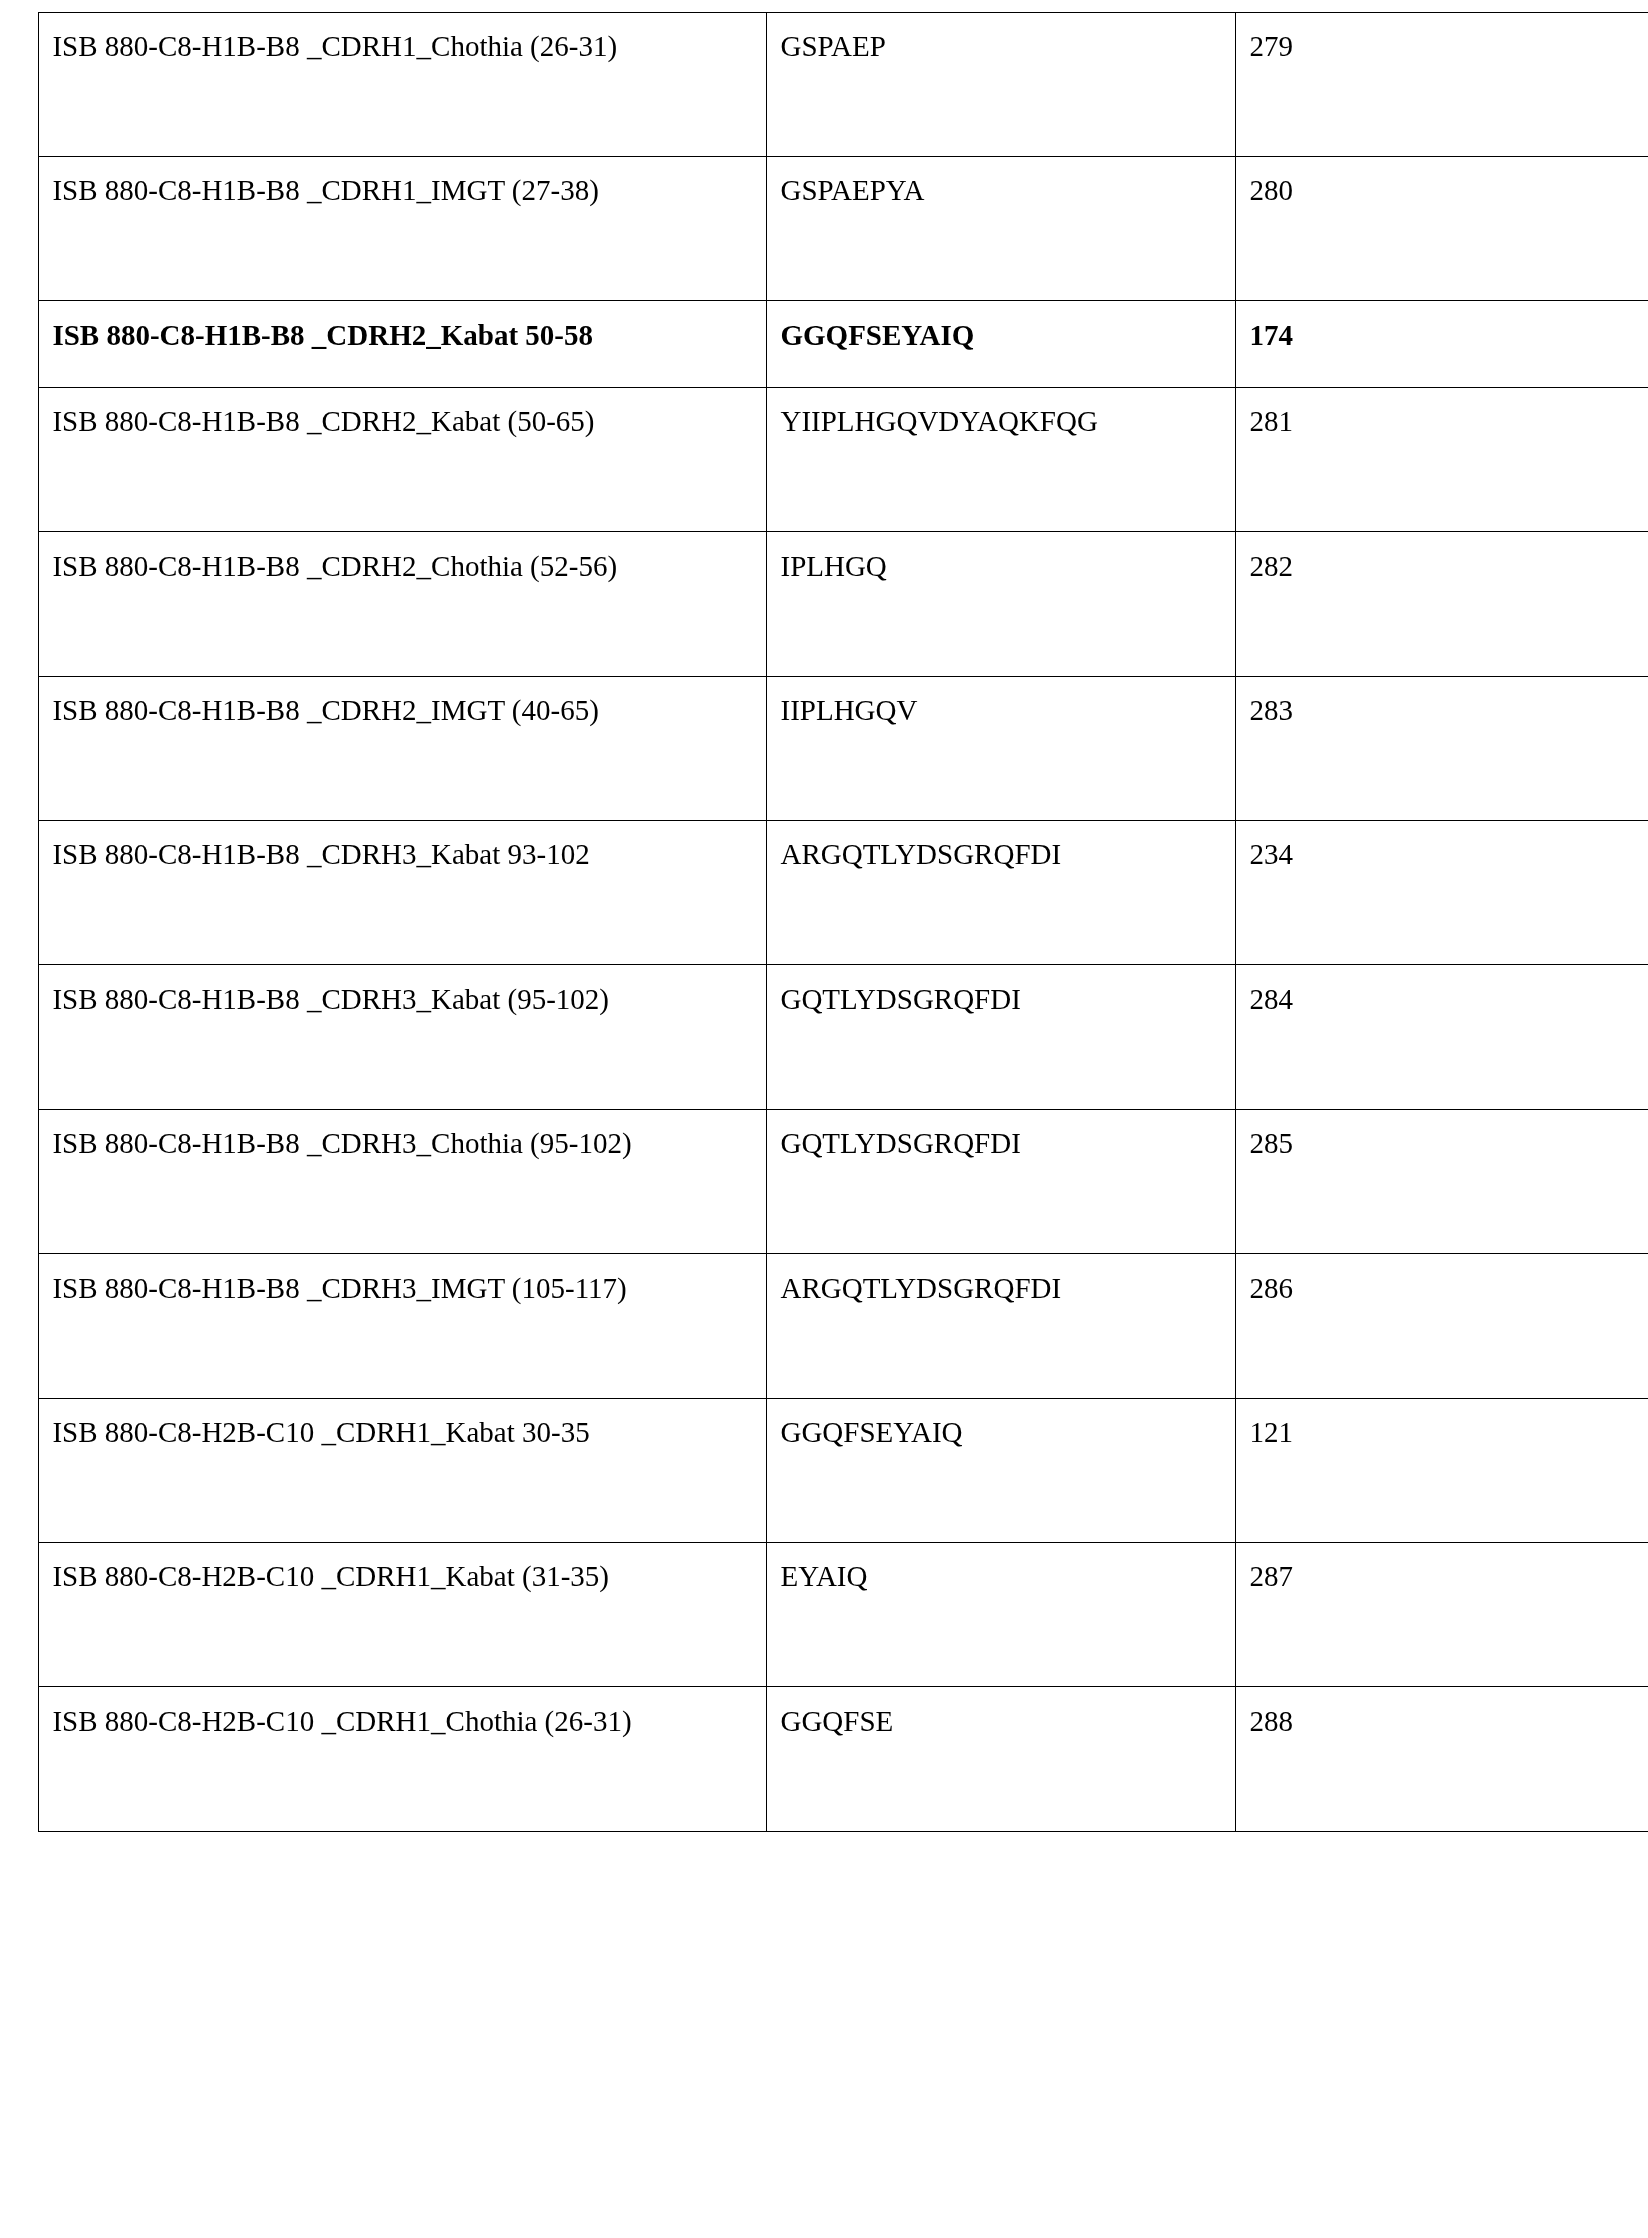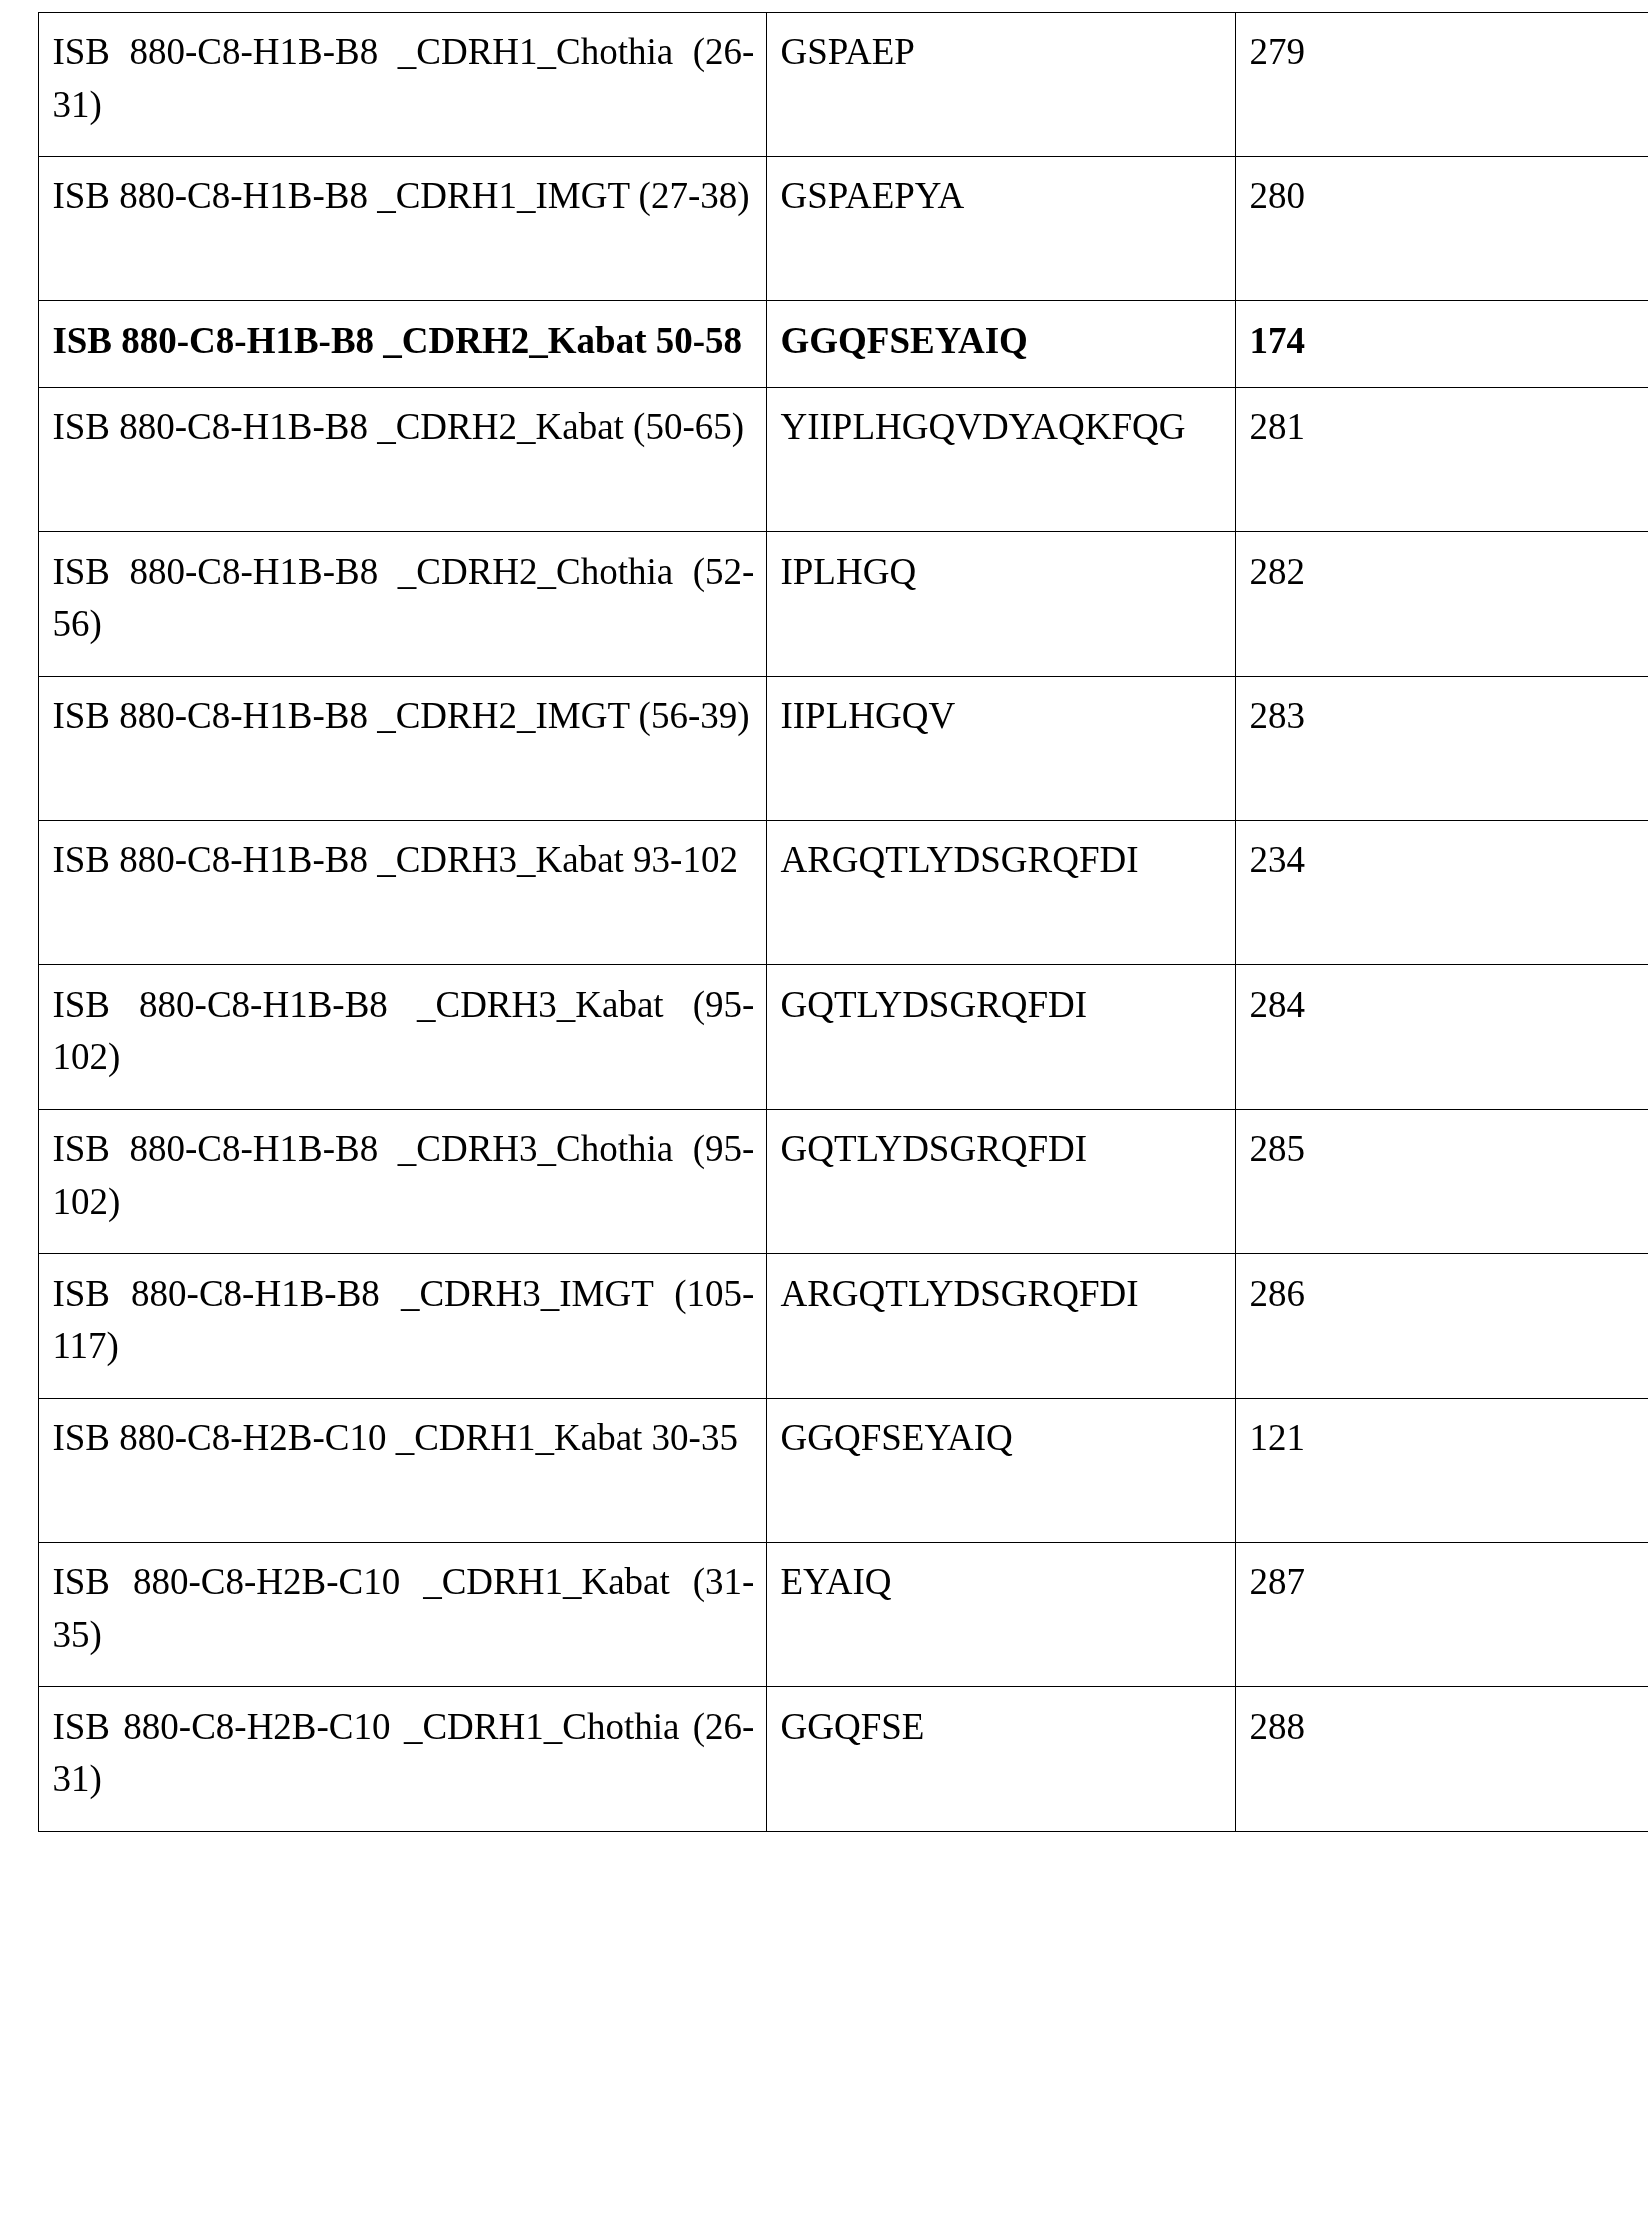--- a/index.html
+++ b/index.html
@@ -22,21 +22,21 @@
   }
   table.seq-table {
     border-collapse: collapse;
     width: 1572px;
     table-layout: fixed;
     margin-left: 5px;
   }
   table.seq-table td {
     border: 1.7px solid #000000;
     vertical-align: top;
-    font-size: 37px;
+    font-size: 29px;
     line-height: 1.42;
     padding: 13.4px 11.7px 15px 13.4px;
     word-wrap: break-word;
   }
   td.col-name {
     width: 702px;
     text-align: justify;
     text-align-last: left;
   }
   td.col-seq {
@@ -75,21 +75,21 @@
           <td class="col-name">ISB 880-C8-H1B-B8 _CDRH2_Kabat (50-65)</td>
           <td class="col-seq">YIIPLHGQVDYAQKFQG</td>
           <td class="col-id">281</td>
         </tr>
         <tr class="r-tall">
           <td class="col-name">ISB 880-C8-H1B-B8 _CDRH2_Chothia (52-56)</td>
           <td class="col-seq">IPLHGQ</td>
           <td class="col-id">282</td>
         </tr>
         <tr class="r-tall">
-          <td class="col-name">ISB 880-C8-H1B-B8 _CDRH2_IMGT (56-39)</td>
+          <td class="col-name">ISB 880-C8-H1B-B8 _CDRH2_IMGT (40-65)</td>
           <td class="col-seq">IIPLHGQV</td>
           <td class="col-id">283</td>
         </tr>
         <tr class="r-tall">
           <td class="col-name">ISB 880-C8-H1B-B8 _CDRH3_Kabat 93-102</td>
           <td class="col-seq">ARGQTLYDSGRQFDI</td>
           <td class="col-id">234</td>
         </tr>
         <tr class="r-tall">
           <td class="col-name">ISB 880-C8-H1B-B8 _CDRH3_Kabat (95-102)</td>

